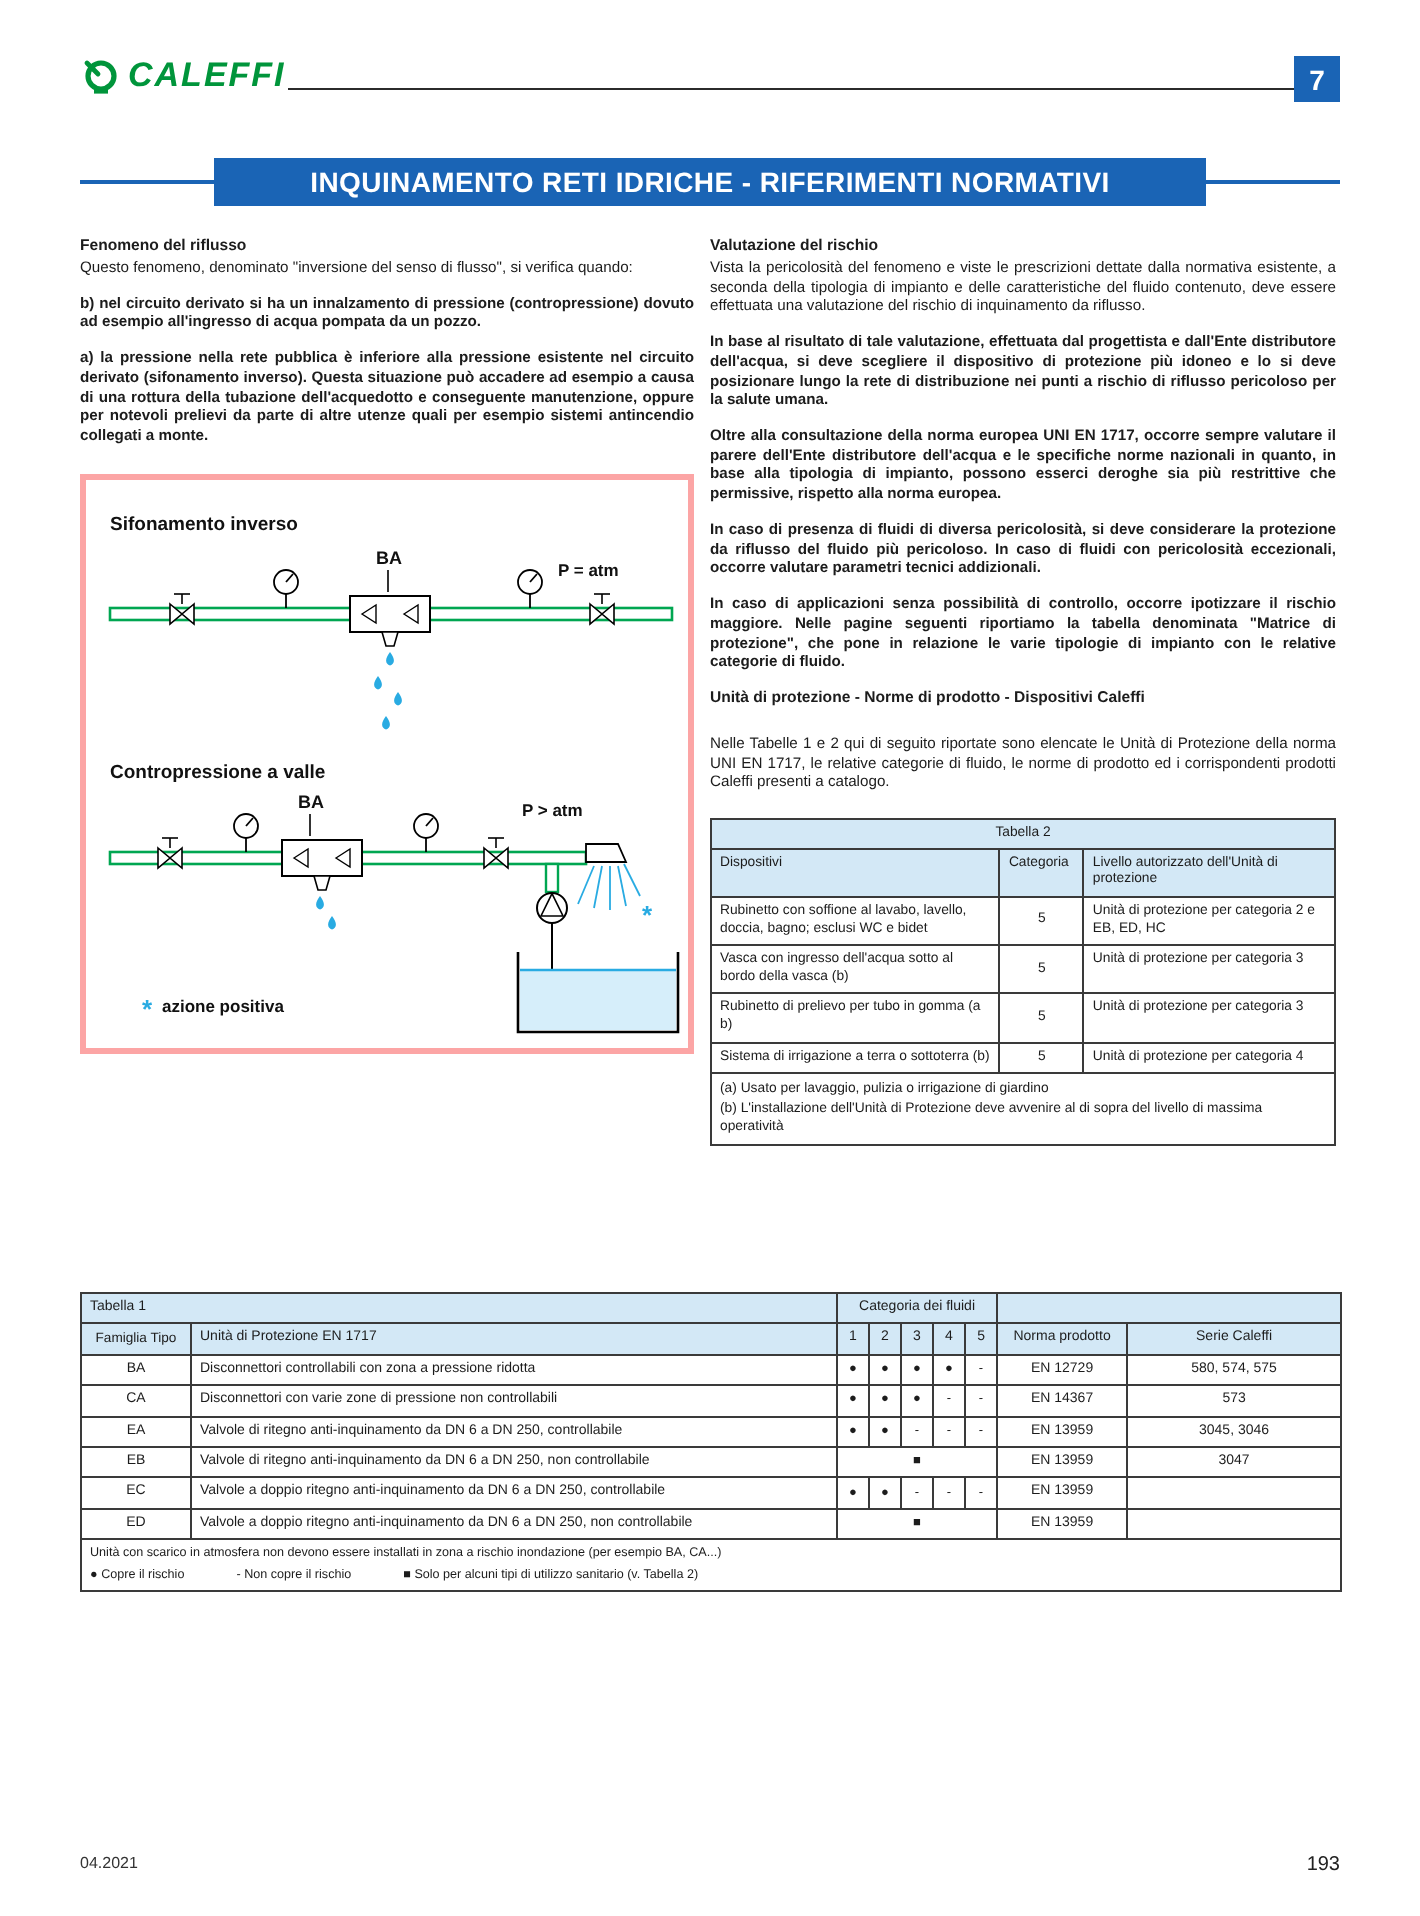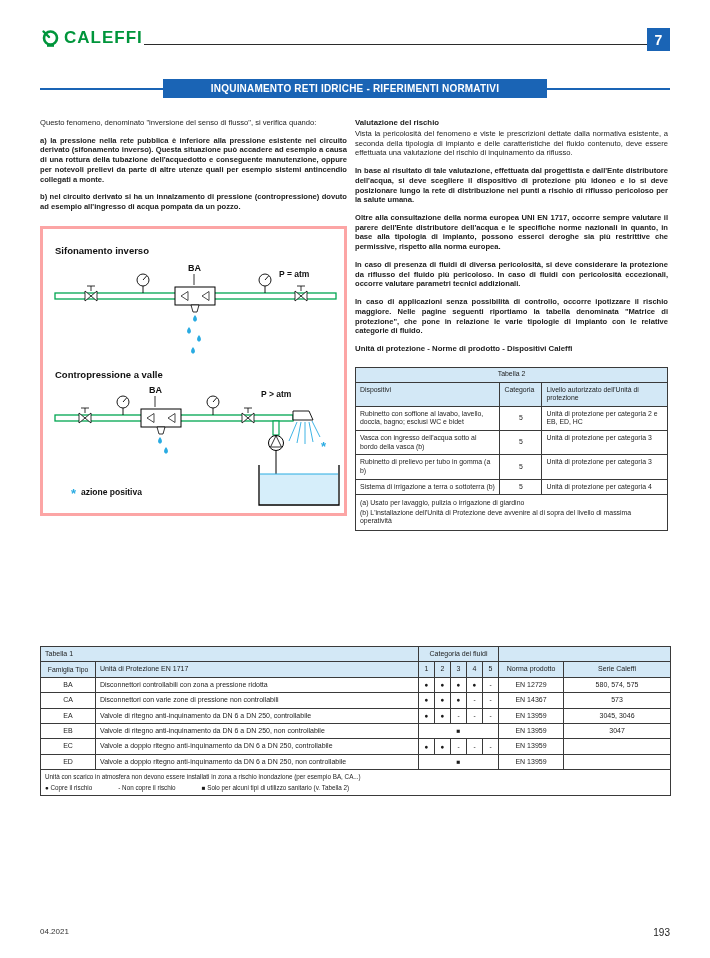--- a/index.html
+++ b/index.html
@@ -3,29 +3,29 @@
 <meta charset="utf-8">
 <style>
   * { margin:0; padding:0; box-sizing:border-box; }
   html,body { background:#ffffff; }
   body { font-family:"Liberation Sans", sans-serif; color:#1c1c1c; }
   .page { position:relative; width:710px; height:958px; background:#fff; overflow:hidden; }
 
   
   .hdr { position:absolute; top:26px; left:40px; right:40px; height:30px; }
   .logo { position:absolute; left:0; top:2px; display:flex; align-items:center; gap:4px; }
-  .logo-text { color:#00953B; font-weight:bold; font-size:17px; letter-spacing:1px; }
+  .logo-text { color:#00953B; font-weight:bold; font-size:17px; letter-spacing:1px;font-style:italic; }
   .hdr-rule { position:absolute; left:104px; right:0; top:18px; height:1px; background:#2b2b2b; }
   .chapter-box { position:absolute; right:0; top:2px; width:23px; height:23px; background:#1A64B5;
                  color:#fff; font-weight:bold; font-size:14px; display:flex; align-items:center; justify-content:center; }
 
   
   .banner { position:absolute; top:79px; left:40px; width:630px; display:flex; align-items:center; }
   .banner-line { flex:1; height:2px; background:#1A64B5; }
-  .banner-box { background:#1A64B5; color:#fff; font-weight:bold; font-size:10px; letter-spacing:.2px;
+  .banner-box { background:#1A64B5; color:#fff; font-weight:bold; font-size:14px; letter-spacing:.2px;
                 padding:4px 48px; white-space:nowrap; }
 
   
   .col { position:absolute; top:118px; }
   .col-left { left:40px; width:307px; }
   .col-right { left:355px; width:313px; }
   .col h3 { font-size:7.8px; font-weight:bold; margin-bottom:2px; }
   .col h4 { font-size:7.8px; font-weight:bold; margin-top:8px; margin-bottom:14px; }
   .col p { font-size:7.6px; line-height:1.28; text-align:justify; }
   .gap { margin-top:8px;font-weight:bold; }
@@ -81,23 +81,24 @@
     <div class="chapter-box">7</div>
   </div>
 
   <div class="banner">
     <div class="banner-line"></div>
     <div class="banner-box">INQUINAMENTO RETI IDRICHE - RIFERIMENTI NORMATIVI</div>
     <div class="banner-line"></div>
   </div>
 
   <div class="col col-left">
+    <h3>Fenomeno del riflusso</h3>
     <p>Questo fenomeno, denominato "inversione del senso di flusso", si verifica quando:</p>
+    <p class="gap">b) nel circuito derivato si ha un innalzamento di pressione (contropressione) dovuto ad esempio all'ingresso di acqua pompata da un pozzo.</p>
     <p class="gap">a) la pressione nella rete pubblica è inferiore alla pressione esistente nel circuito derivato (sifonamento inverso). Questa situazione può accadere ad esempio a causa di una rottura della tubazione dell'acquedotto e conseguente manutenzione, oppure per notevoli prelievi da parte di altre utenze quali per esempio sistemi antincendio collegati a monte.</p>
-    <p class="gap">b) nel circuito derivato si ha un innalzamento di pressione (contropressione) dovuto ad esempio all'ingresso di acqua pompata da un pozzo.</p>
 
     <div class="diagram-box">
       <svg width="305" height="288" viewBox="0 0 305 288">
 
         <text x="12" y="25" class="dlabel">Sifonamento inverso</text>
         <text x="145" y="42" class="dba">BA</text>
         <line x1="151" y1="45" x2="151" y2="56" stroke="#000" stroke-width="0.8"></line>
         <text x="236" y="48" class="dp">P = atm</text>
 
         <rect x="12" y="64" width="281" height="6" fill="#ffffff" stroke="#00A651" stroke-width="1.3"></rect>
@@ -215,20 +216,21 @@
   </div>
 
   <div class="col col-right">
     <h3>Valutazione del rischio</h3>
     <p>Vista la pericolosità del fenomeno e viste le prescrizioni dettate dalla normativa esistente, a seconda della tipologia di impianto e delle caratteristiche del fluido contenuto, deve essere effettuata una valutazione del rischio di inquinamento da riflusso.</p>
     <p class="gap">In base al risultato di tale valutazione, effettuata dal progettista e dall'Ente distributore dell'acqua, si deve scegliere il dispositivo di protezione più idoneo e lo si deve posizionare lungo la rete di distribuzione nei punti a rischio di riflusso pericoloso per la salute umana.</p>
     <p class="gap">Oltre alla consultazione della norma europea UNI EN 1717, occorre sempre valutare il parere dell'Ente distributore dell'acqua e le specifiche norme nazionali in quanto, in base alla tipologia di impianto, possono esserci deroghe sia più restrittive che permissive, rispetto alla norma europea.</p>
     <p class="gap">In caso di presenza di fluidi di diversa pericolosità, si deve considerare la protezione da riflusso del fluido più pericoloso. In caso di fluidi con pericolosità eccezionali, occorre valutare parametri tecnici addizionali.</p>
     <p class="gap">In caso di applicazioni senza possibilità di controllo, occorre ipotizzare il rischio maggiore. Nelle pagine seguenti riportiamo la tabella denominata "Matrice di protezione", che pone in relazione le varie tipologie di impianto con le relative categorie di fluido.</p>
     <h4>Unità di protezione - Norme di prodotto - Dispositivi Caleffi</h4>
+    <p>Nelle Tabelle 1 e 2 qui di seguito riportate sono elencate le Unità di Protezione della norma UNI EN 1717, le relative categorie di fluido, le norme di prodotto ed i corrispondenti prodotti Caleffi presenti a catalogo.</p>
 
     <table class="t2">
       <colgroup>
           <col style="width:145px">
           <col style="width:42px">
           <col style="width:126px">
         </colgroup>
       <tbody>
           <tr>
         <td class="title-cell" colspan="3">Tabella 2</td>

